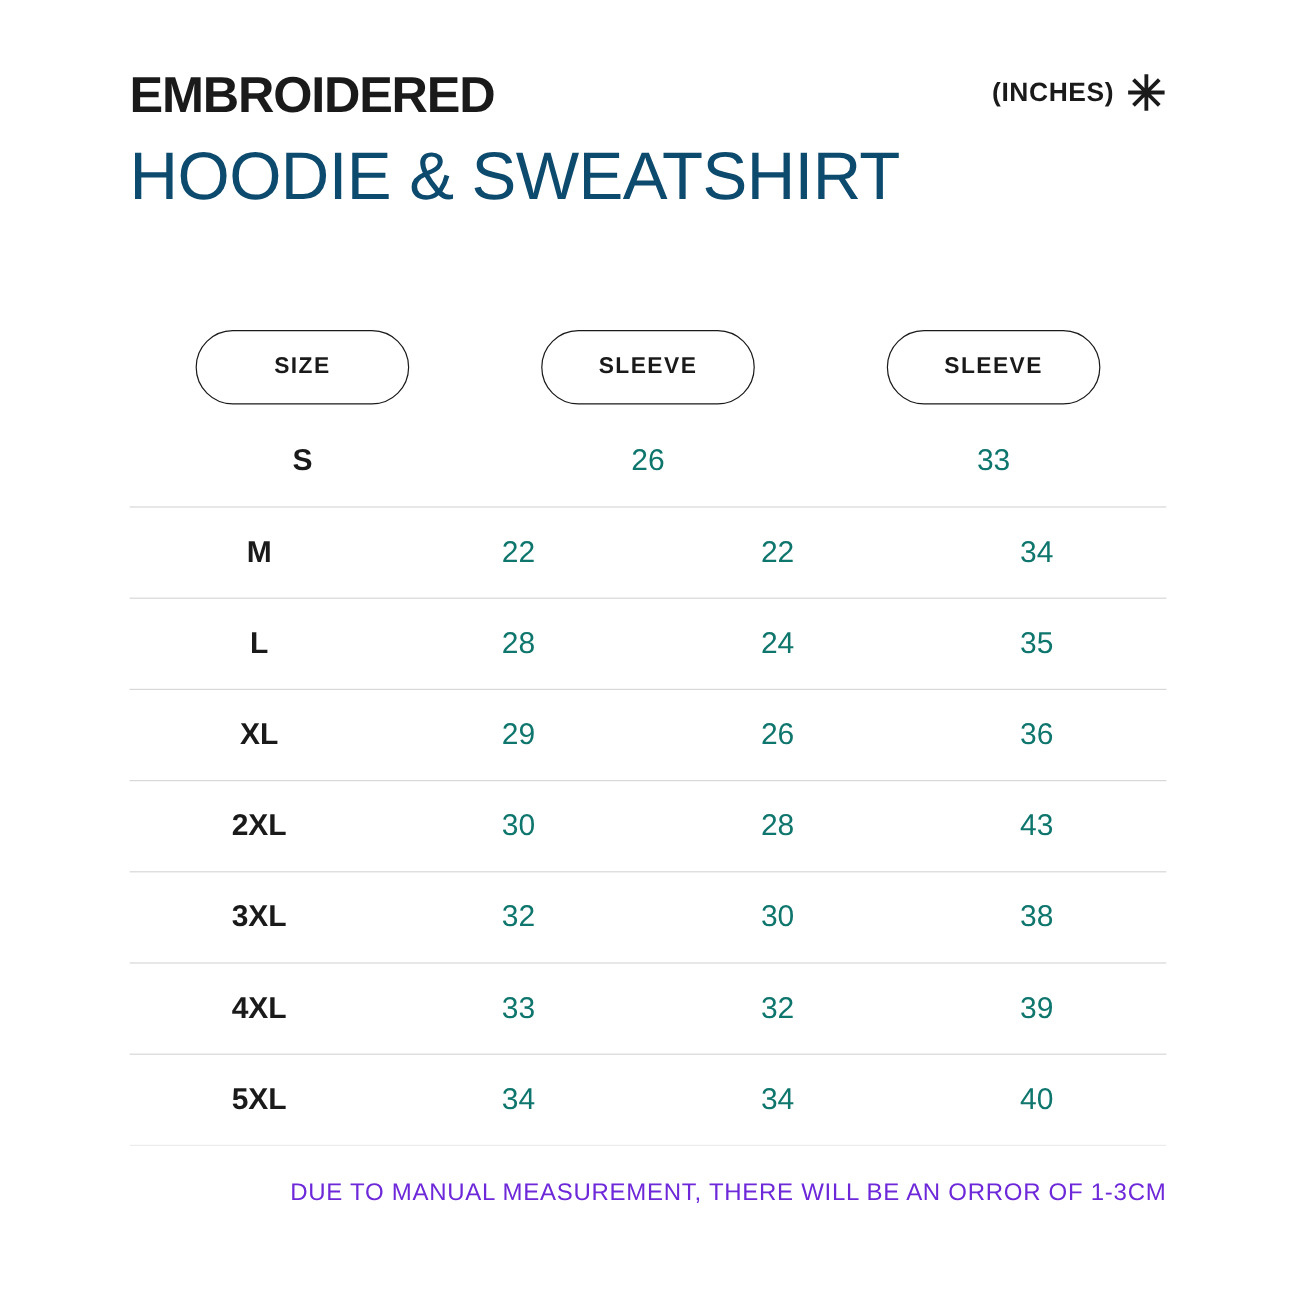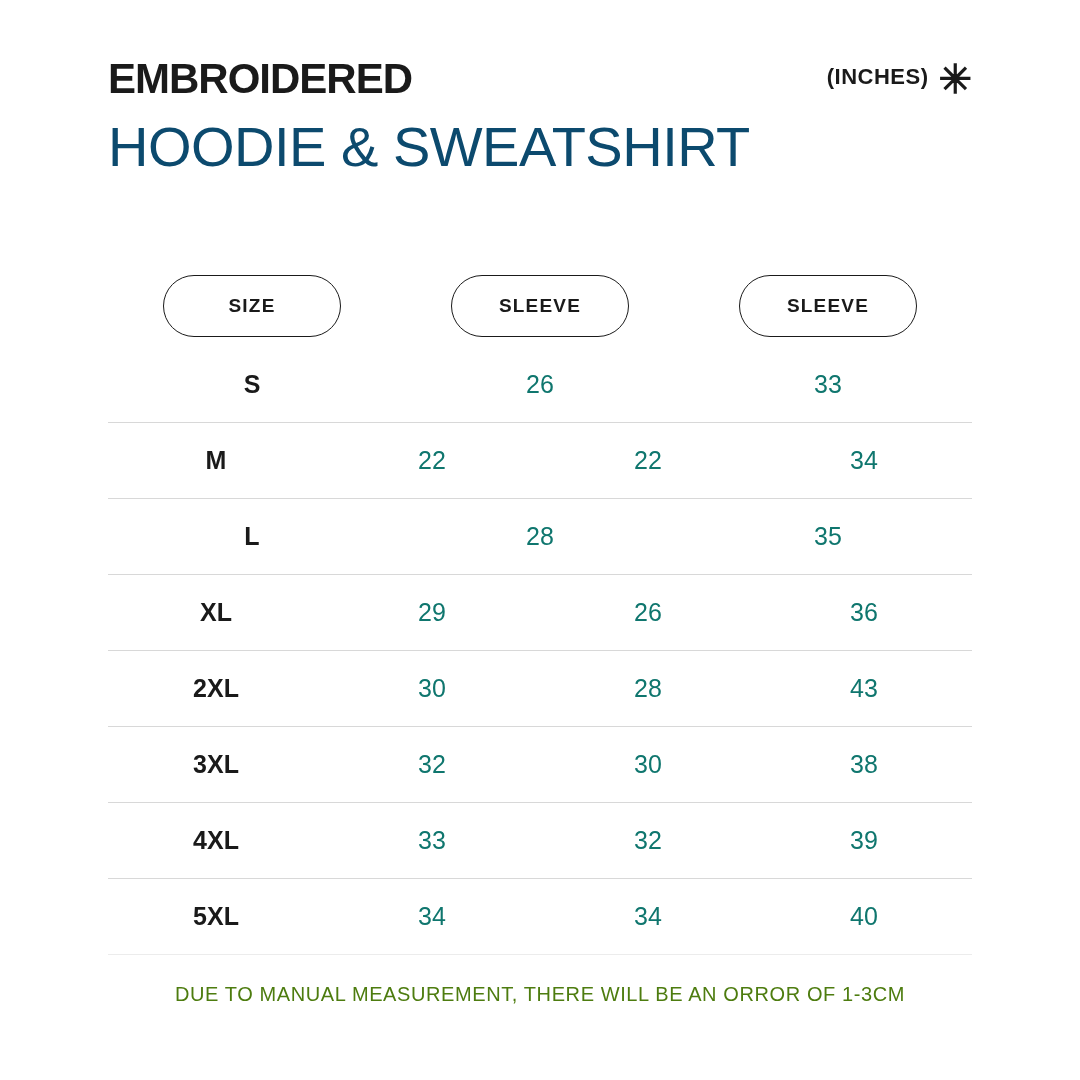--- a/index.html
+++ b/index.html
@@ -112,24 +112,24 @@
     color: #0f766e;
     font-weight: 400;
   }
   .cell.size {
     font-weight: 700;
     color: #1a1a1a;
   }
 
   .footnote {
     margin-top: 28px;
-    text-align: center;
+    text-align: right;
     font-size: 20px;
     letter-spacing: 0.6px;
-    color: #4d7c0f;
+    color: #6d28d9;
     text-transform: uppercase;
   }
 </style>
 </head>
 <body>
 
 <div class="page">
 
   <div class="header">
     <h1 class="title-main">EMBROIDERED</h1>
@@ -163,20 +163,21 @@
     <div class="data-row">
       <div class="cell size">M</div>
       <div class="cell">22</div>
       <div class="cell">22</div>
       <div class="cell">34</div>
     </div>
 
     <div class="data-row">
       <div class="cell size">L</div>
       <div class="cell">28</div>
+      <div class="cell">24</div>
       <div class="cell">35</div>
     </div>
 
     <div class="data-row">
       <div class="cell size">XL</div>
       <div class="cell">29</div>
       <div class="cell">26</div>
       <div class="cell">36</div>
     </div>
 

